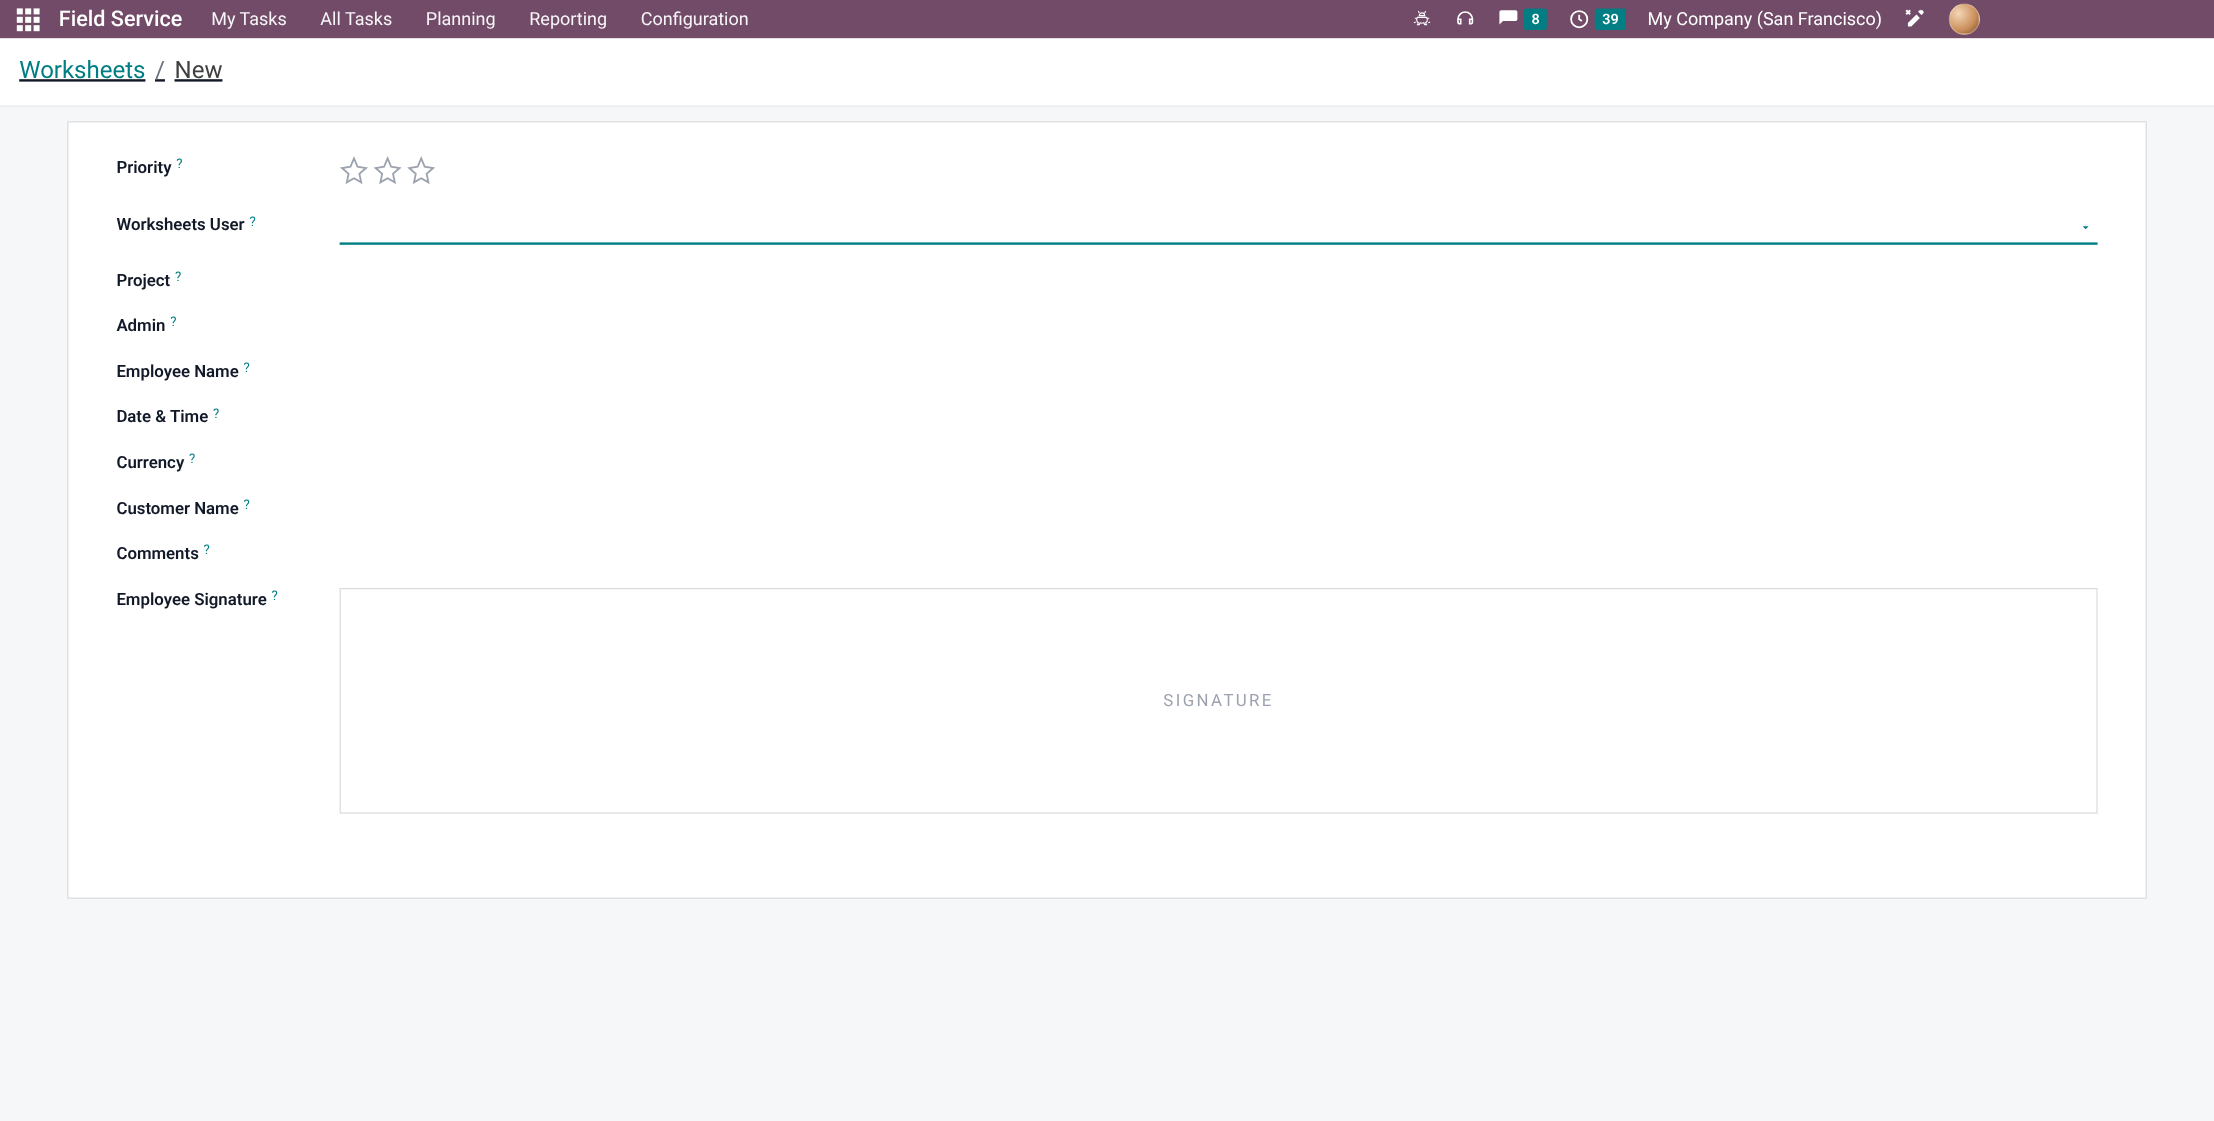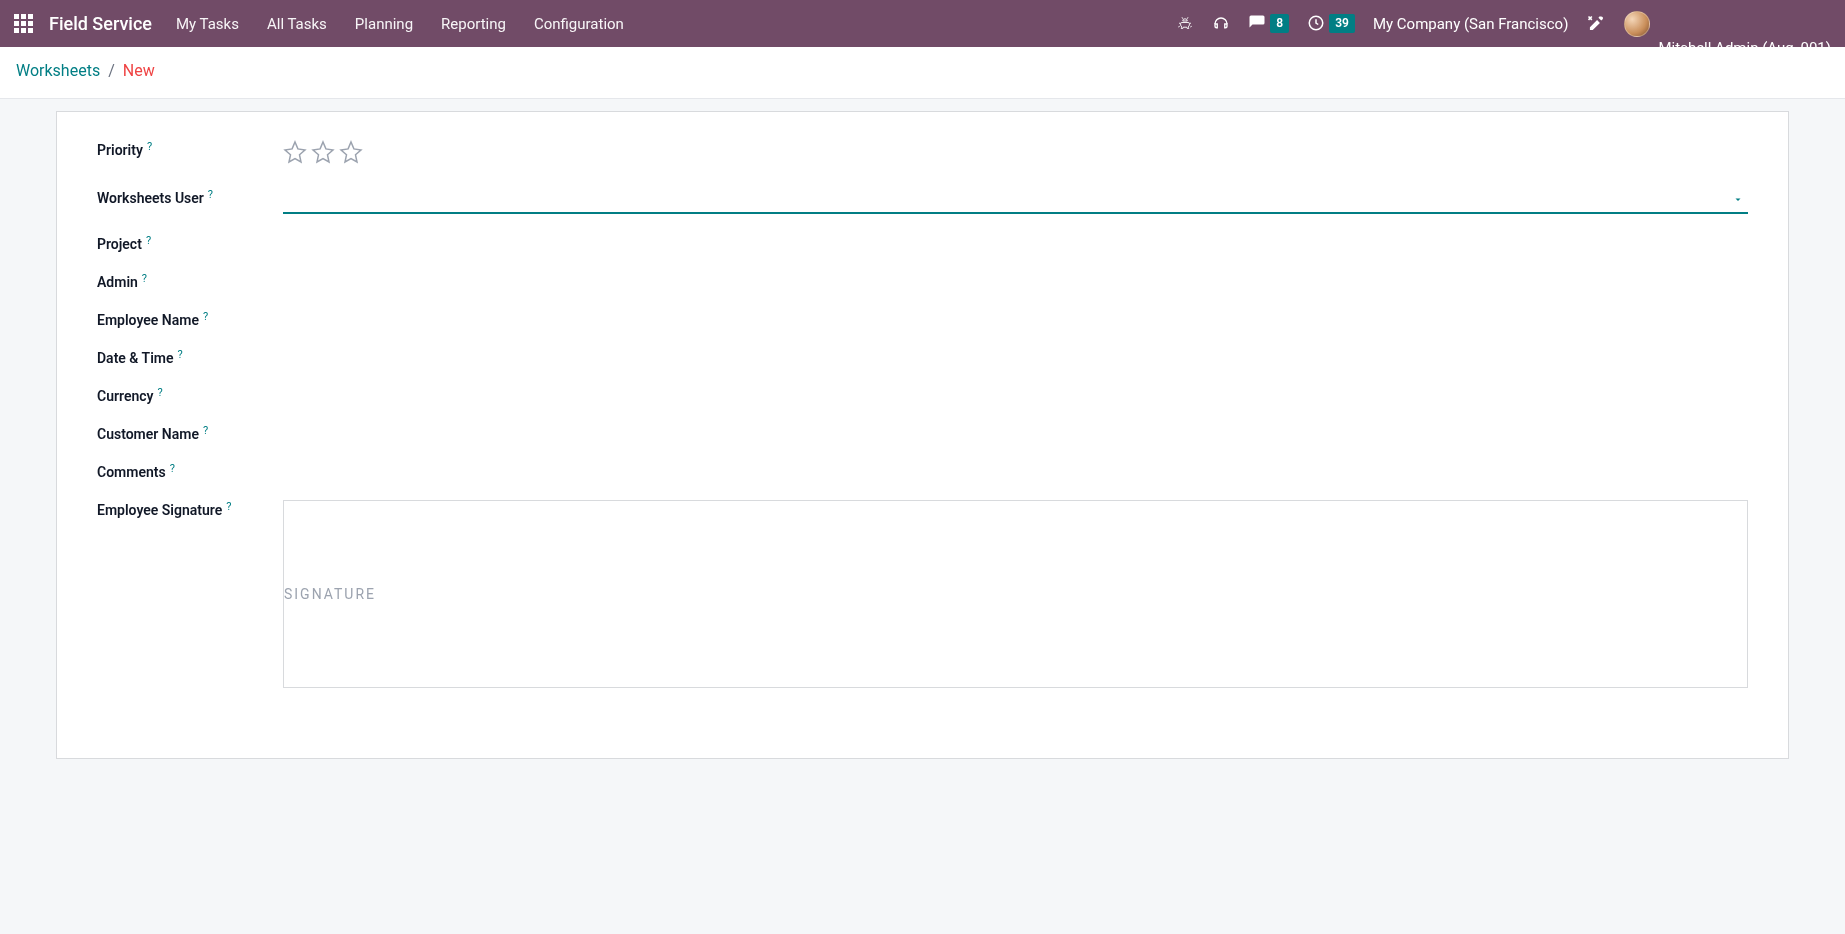--- a/index.html
+++ b/index.html
@@ -7,21 +7,21 @@
   padding: 0;
   box-sizing: border-box;
 }
 body {
   font-family: -apple-system, BlinkMacSystemFont, "Segoe UI", Roboto, "Helvetica Neue", Arial, sans-serif;
   background: #f5f7f9;
   color: #111827;
 }
 .navbar {
   background: #714b67;
-  height: 47px;
+  height: 32px;
   display: flex;
   align-items: center;
   padding: 0 14px;
   color: #fff;
 }
 .apps-icon {
   display: grid;
   grid-template-columns: repeat(3, 5px);
   grid-template-rows: repeat(3, 5px);
   gap: 2px;
@@ -98,34 +98,35 @@
 .user-name {
   font-size: 15px;
   margin-top: 48px;
 }
 .breadcrumb-bar {
   background: #fff;
   padding: 14px 16px 18px 16px;
   border-bottom: 1px solid #e5e7eb;
 }
 .breadcrumb {
-  font-size: 16px;
+  font-size: 20px;
   display: flex;
   align-items: center;
   gap: 8px;
+  text-decoration: underline;
 }
 .breadcrumb .crumb-link {
   color: #017e84;
   cursor: pointer;
 }
 .breadcrumb .sep {
   color: #6b7280;
 }
 .breadcrumb .crumb-current {
-  color: #ef4444;
+  color: #404040;
 }
 .content-wrap {
   padding: 12px 56px 24px 56px;
 }
 .form-sheet {
   background: #fff;
   border: 1px solid #d8dadd;
   padding: 28px 40px 50px 40px;
   min-height: 640px;
 }
@@ -195,21 +196,21 @@
   fill: #017e84;
 }
 .sig-row {
 }
 .signature-box {
   flex: 1;
   border: 1px solid #d8dadd;
   height: 188px;
   display: flex;
   align-items: center;
-  justify-content: flex-start;
+  justify-content: center;
   cursor: pointer;
 }
 .signature-placeholder {
   color: #9ca3af;
   letter-spacing: 2px;
   font-size: 14px;
 }
 </style>
 </head>
 <body>

